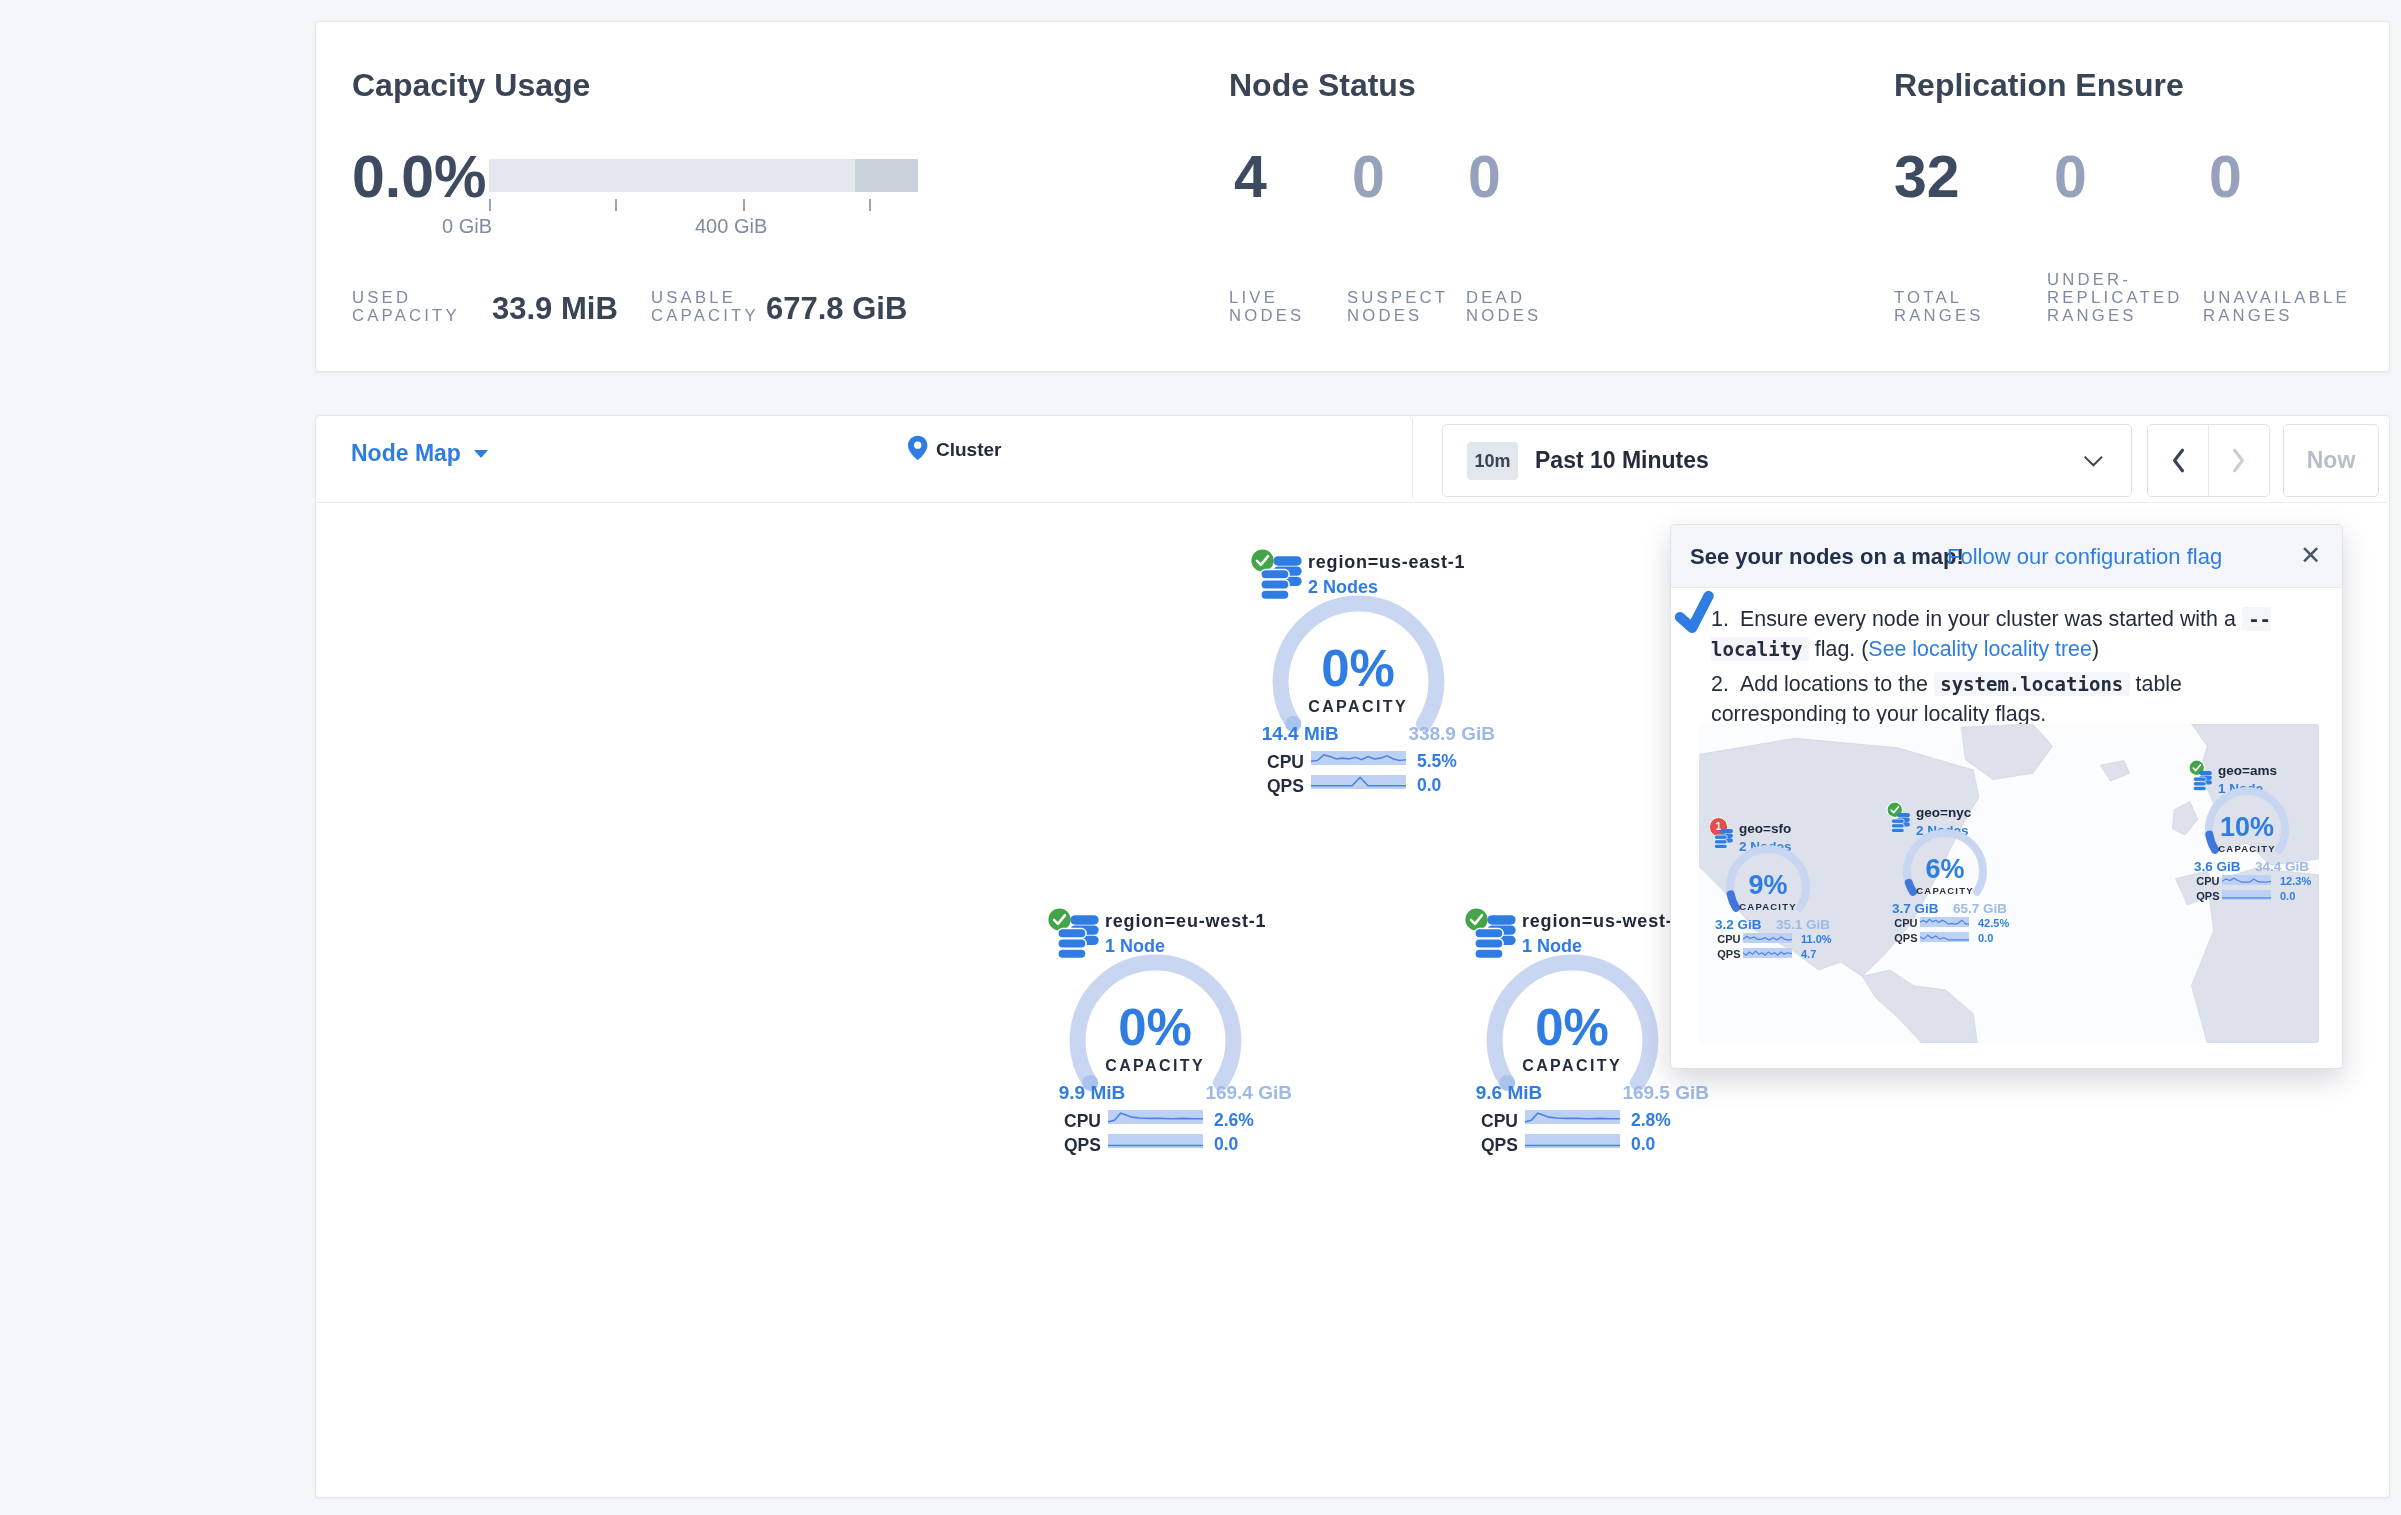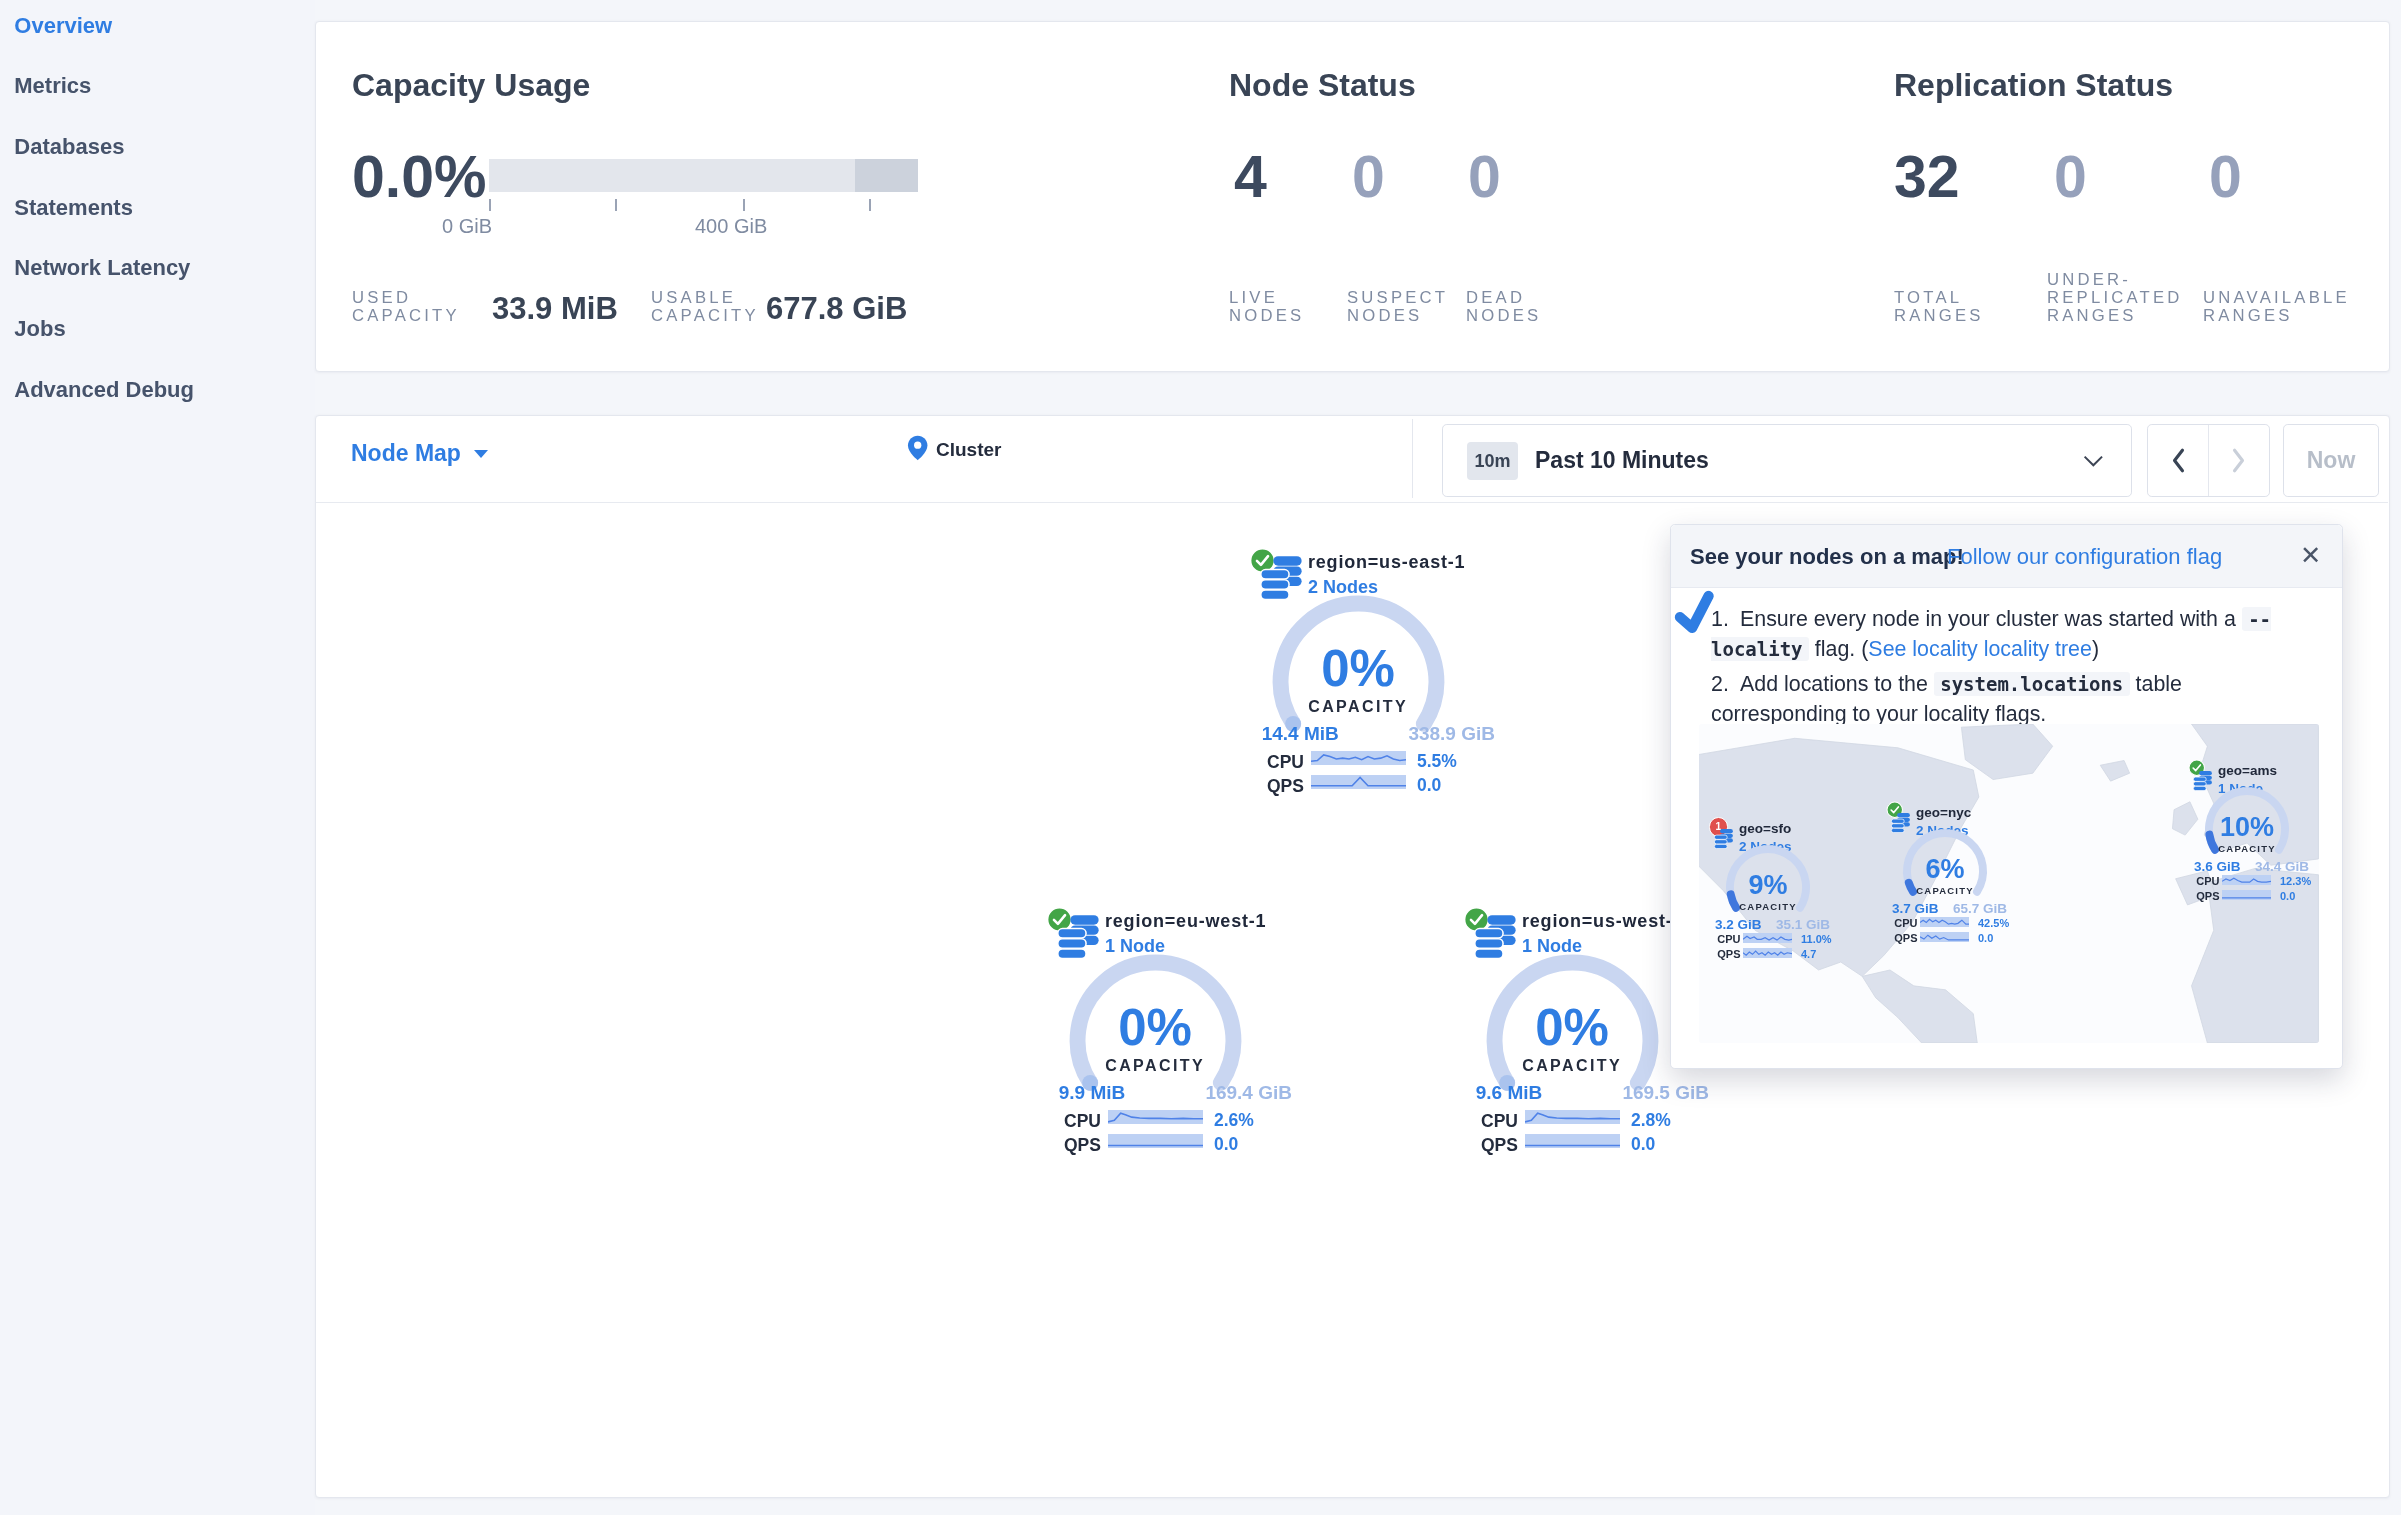--- a/index.html
+++ b/index.html
@@ -85,29 +85,20 @@
   .mn-total{position:absolute;left:64px;top:106px;width:59px;text-align:right;font-size:13.5px;font-weight:600;color:#9fb9e6;white-space:nowrap;}
   .mn-row-label{position:absolute;left:10.3px;font-size:11px;font-weight:700;color:#242c3d;}
   .mn-row-val{position:absolute;left:94px;font-size:11px;font-weight:700;color:#2f7de2;white-space:nowrap;}
   .mn-band{position:absolute;left:36px;}
 </style>
 </head>
 <body>
 
 <div class="canvas">
 
-  <nav class="sidebar">
-    <div class="side-item active" style="top:8px">Overview</div>
-    <div class="side-item" style="top:68px">Metrics</div>
-    <div class="side-item" style="top:129px">Databases</div>
-    <div class="side-item" style="top:190px">Statements</div>
-    <div class="side-item" style="top:250px">Network Latency</div>
-    <div class="side-item" style="top:311px">Jobs</div>
-    <div class="side-item" style="top:372px">Advanced Debug</div>
-  </nav>
 
   <section class="panel" id="panel-summary">
 
     <div class="h-title" style="left:36px;top:45px">Capacity Usage</div>
     <div class="bignum" style="left:36px;top:126px">0.0%</div>
 
     <div class="capbar">
       <div class="seg-dark"></div>
     </div>
     <div class="tick" style="left:173px"></div>
@@ -123,21 +114,21 @@
     <div class="stat-value" style="left:450px;bottom:44px">677.8 GiB</div>
 
     <div class="h-title" style="left:913px;top:45px">Node Status</div>
     <div class="bignum" style="left:918px;top:126px">4</div>
     <div class="bignum dim" style="left:1036px;top:126px">0</div>
     <div class="bignum dim" style="left:1152px;top:126px">0</div>
     <div class="stat-label" style="left:913px;bottom:46px;width:95px">LIVE NODES</div>
     <div class="stat-label" style="left:1031px;bottom:46px;width:111px">SUSPECT NODES</div>
     <div class="stat-label" style="left:1150px;bottom:46px;width:95px">DEAD NODES</div>
 
-    <div class="h-title" style="left:1578px;top:45px">Replication Status</div>
+    <div class="h-title" style="left:1578px;top:45px">Replication Ensure</div>
     <div class="bignum" style="left:1578px;top:126px">32</div>
     <div class="bignum dim" style="left:1738px;top:126px">0</div>
     <div class="bignum dim" style="left:1893px;top:126px">0</div>
     <div class="stat-label" style="left:1578px;bottom:46px;width:119px">TOTAL RANGES</div>
     <div class="stat-label" style="left:1731px;bottom:46px;width:155px">UNDER-REPLICATED RANGES</div>
     <div class="stat-label" style="left:1887px;bottom:46px;width:159px">UNAVAILABLE RANGES</div>
   </section>
 
   <section class="panel" id="panel-map">
 

